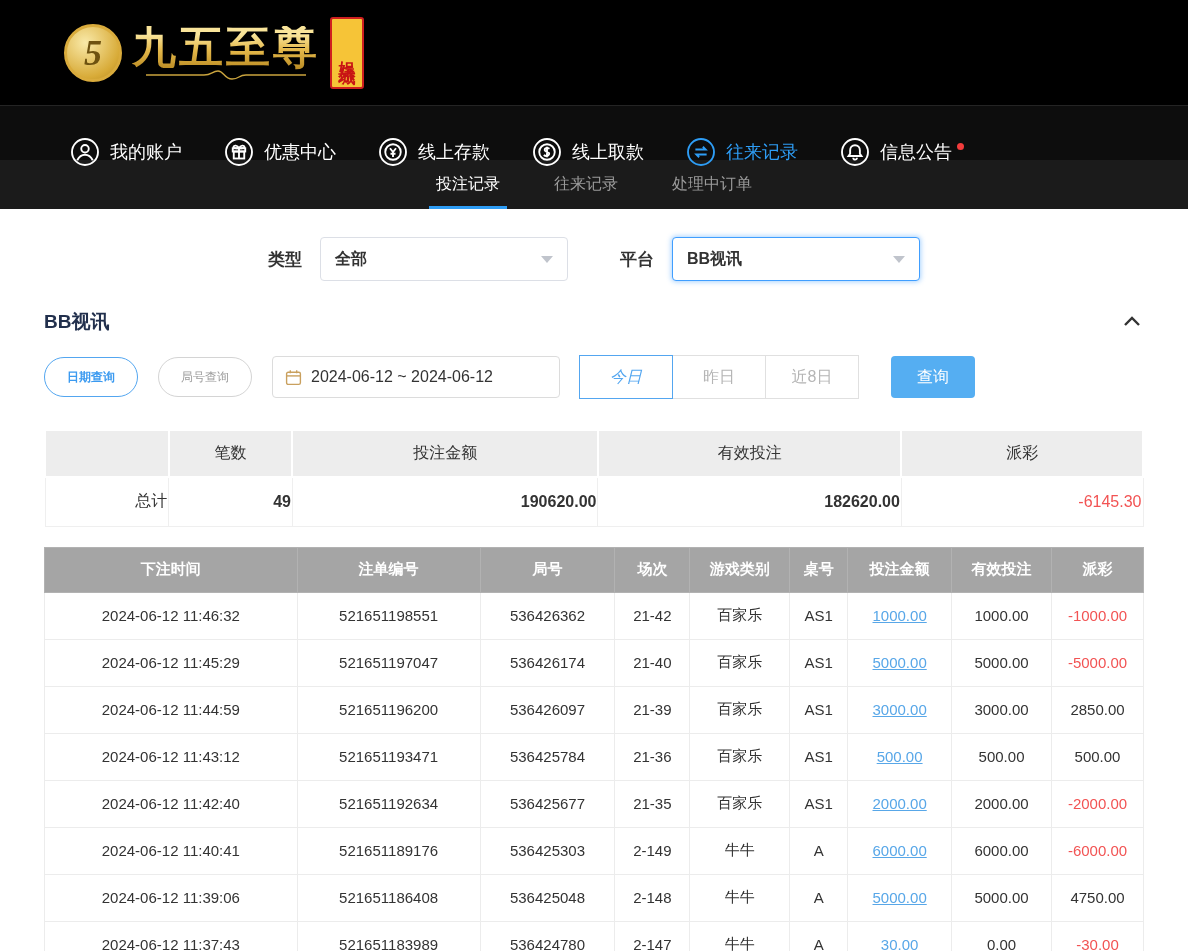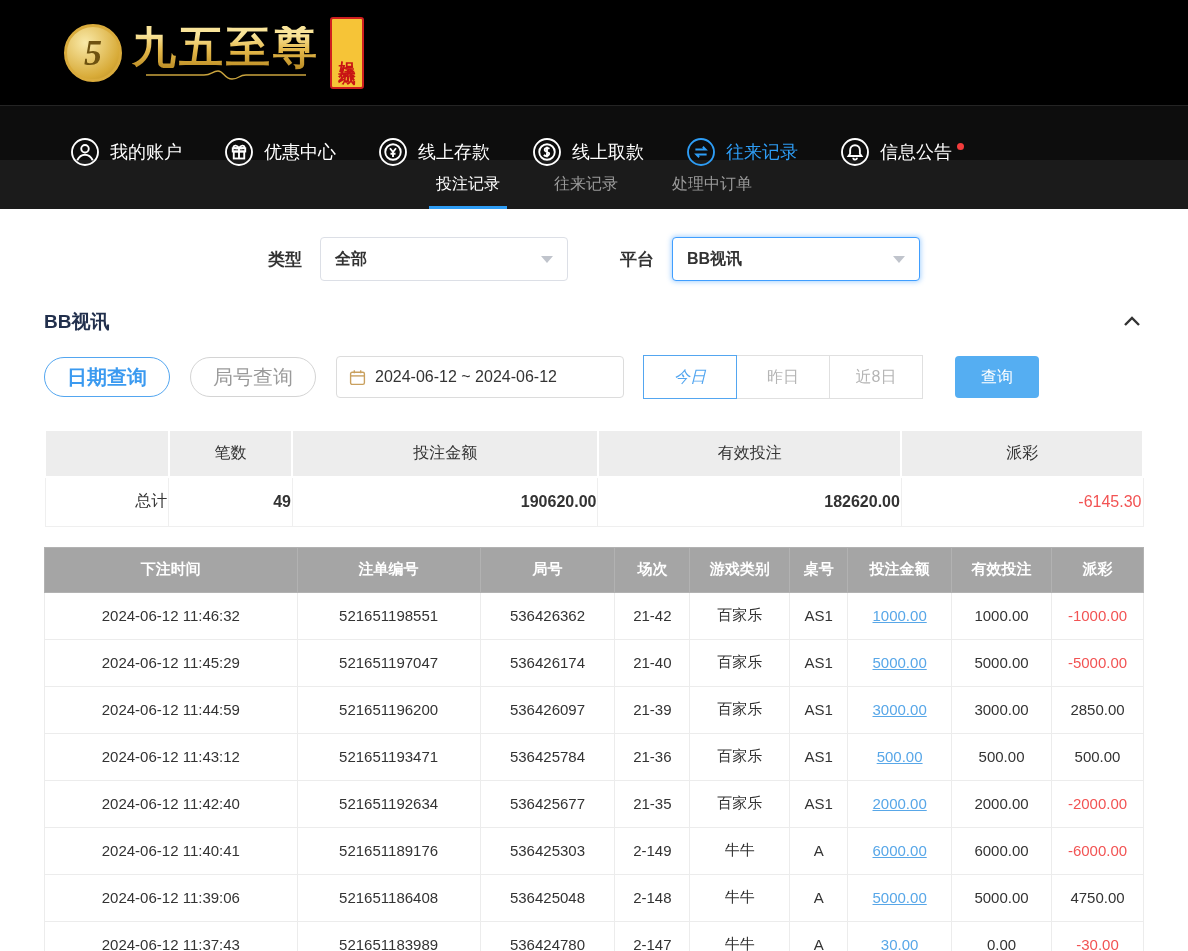--- a/index.html
+++ b/index.html
@@ -52,21 +52,21 @@
             display: flex; align-items: center; justify-content: space-between; padding: 0 14px;
             font-size: 16px; color: #333; cursor: pointer; }
   .select.focused { border-color: #409eff; box-shadow: 0 0 5px 1px rgba(64,158,255,.45); }
   .chev-down { width: 0; height: 0; border-left: 6px solid transparent; border-right: 6px solid transparent; border-top: 7px solid #c0c4cc; }
 
   .section-head { display: flex; justify-content: space-between; align-items: center; margin: 28px 0 20px; }
   .section-title { font-size: 19px; font-weight: bold; color: #22304d; }
   .collapse-btn { cursor: pointer; display: flex; align-items: center; }
 
   .querybar { display: flex; align-items: center; margin-bottom: 30px; }
-  .pill { height: 40px; padding: 0 22px; border-radius: 20px; background: #fff; font-size: 20px;
+  .pill { height: 40px; padding: 0 22px; border-radius: 20px; background: #fff; font-size: 12px;
           display: flex; align-items: center; cursor: pointer; }
   .pill.date-q { border: 1px solid #53a6f0; color: #3b9af0; font-weight: bold; }
   .pill.round-q { border: 1px solid #d4d4d4; color: #9a9a9a; margin-left: 20px; }
   .date-input { margin-left: 20px; width: 288px; height: 42px; border: 1px solid #dcdcdc; border-radius: 4px;
                 display: flex; align-items: center; padding: 0 12px; gap: 9px; font-size: 16px; color: #333; cursor: pointer; }
   .btn-group { margin-left: 20px; display: flex; }
   .group-btn { width: 94px; height: 44px; border: 1px solid #e0e0e0; background: #fff; color: #b5b5b5;
                font-size: 16px; display: flex; align-items: center; justify-content: center; margin-left: -1px; cursor: pointer; }
   .group-btn.active { border-color: #53a6f0; color: #53a6f0; z-index: 1; font-style: italic; }
   .search-btn { margin-left: 32px; width: 84px; height: 42px; background: #55aef2; color: #fff; font-size: 16px;

